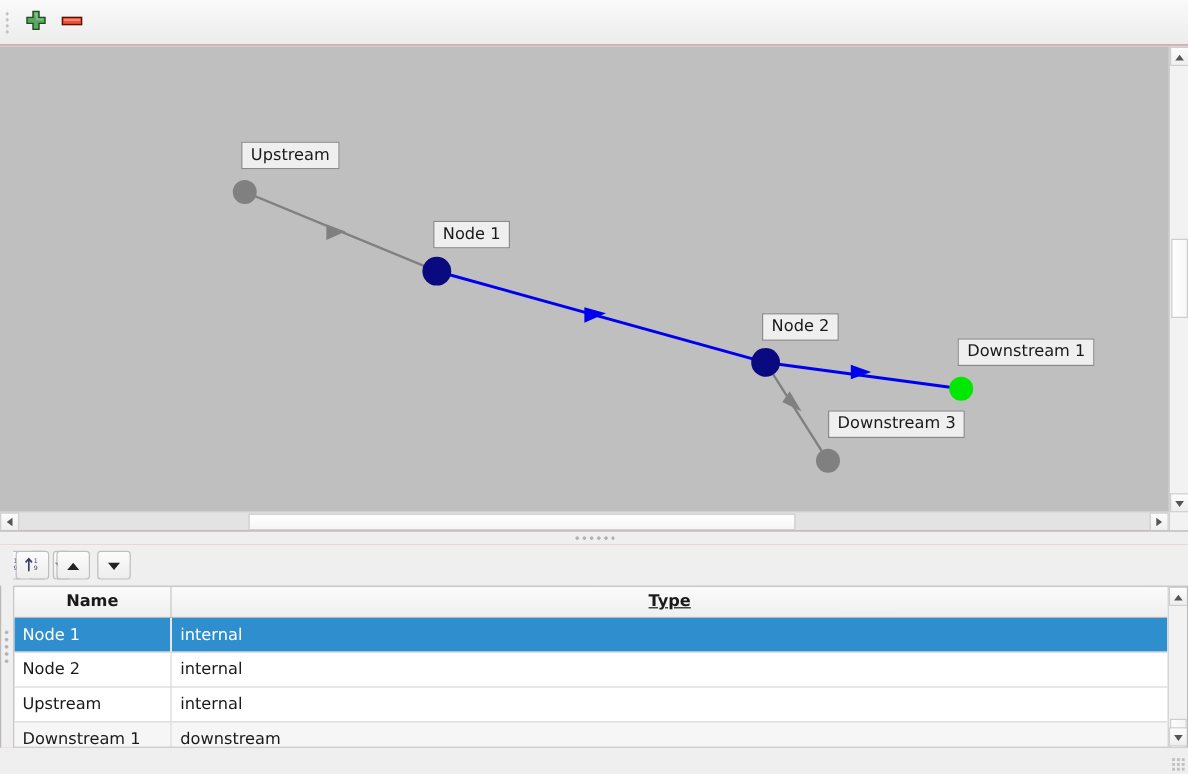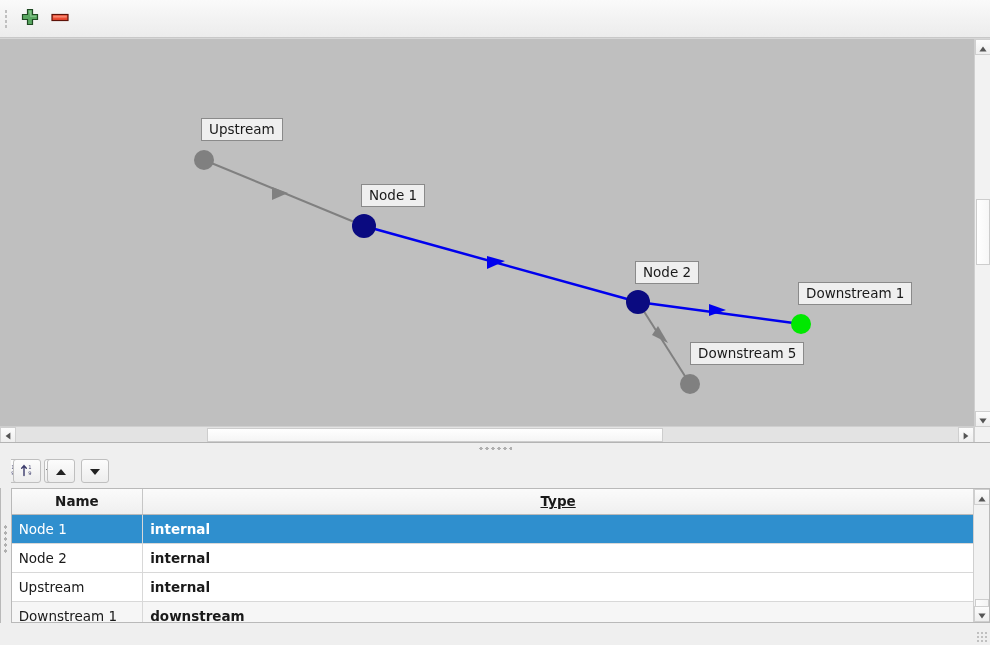--- a/index.html
+++ b/index.html
@@ -257,21 +257,21 @@
     height: 29px;
     border-right: 1px solid #d8d8d8;
     border-bottom: 1px solid #d8d8d8;
     padding: 0 7px;
     white-space: nowrap;
     overflow: hidden;
     text-overflow: ellipsis;
     box-sizing: border-box;
     color: #1a1a1a;
   }
-  table.grid td:last-child { border-right: none; font-weight: bold; }
+  table.grid td:last-child { border-right: none; }
   table.grid tr.alt td { background: #f6f6f6; }
   table.grid tr.sel td { background: #2f8fce; color: #ffffff; }
 
   .table-vscroll {
     width: 16px;
     background: #f2f2f2;
     border-left: 1px solid #cfcfcf;
     position: relative;
     flex: 0 0 auto;
     box-sizing: border-box;
@@ -353,21 +353,21 @@
         <circle cx="364" cy="187" r="12" fill="#0a0a80"></circle>
         <circle cx="638" cy="263" r="12" fill="#0a0a80"></circle>
         <circle cx="801" cy="285" r="10" fill="#00e800"></circle>
         <circle cx="690" cy="345" r="10" fill="#808080"></circle>
       </svg>
 
       <div class="node-label" style="left:201px; top:79px;">Upstream</div>
       <div class="node-label" style="left:361px; top:145px;">Node 1</div>
       <div class="node-label" style="left:635px; top:222px;">Node 2</div>
       <div class="node-label" style="left:798px; top:243px;">Downstream 1</div>
-      <div class="node-label" style="left:690px; top:303px;">Downstream 5</div>
+      <div class="node-label" style="left:690px; top:303px;">Downstream 3</div>
     </div>
 
     <div class="vscroll">
       <div class="sb-btn top">
         <span>
           <svg width="8" height="6" viewBox="0 0 8 6">
               <polygon points="4,0.6 7.6,5.4 0.4,5.4" fill="#555"></polygon>
             </svg>
         </span>
       </div>

